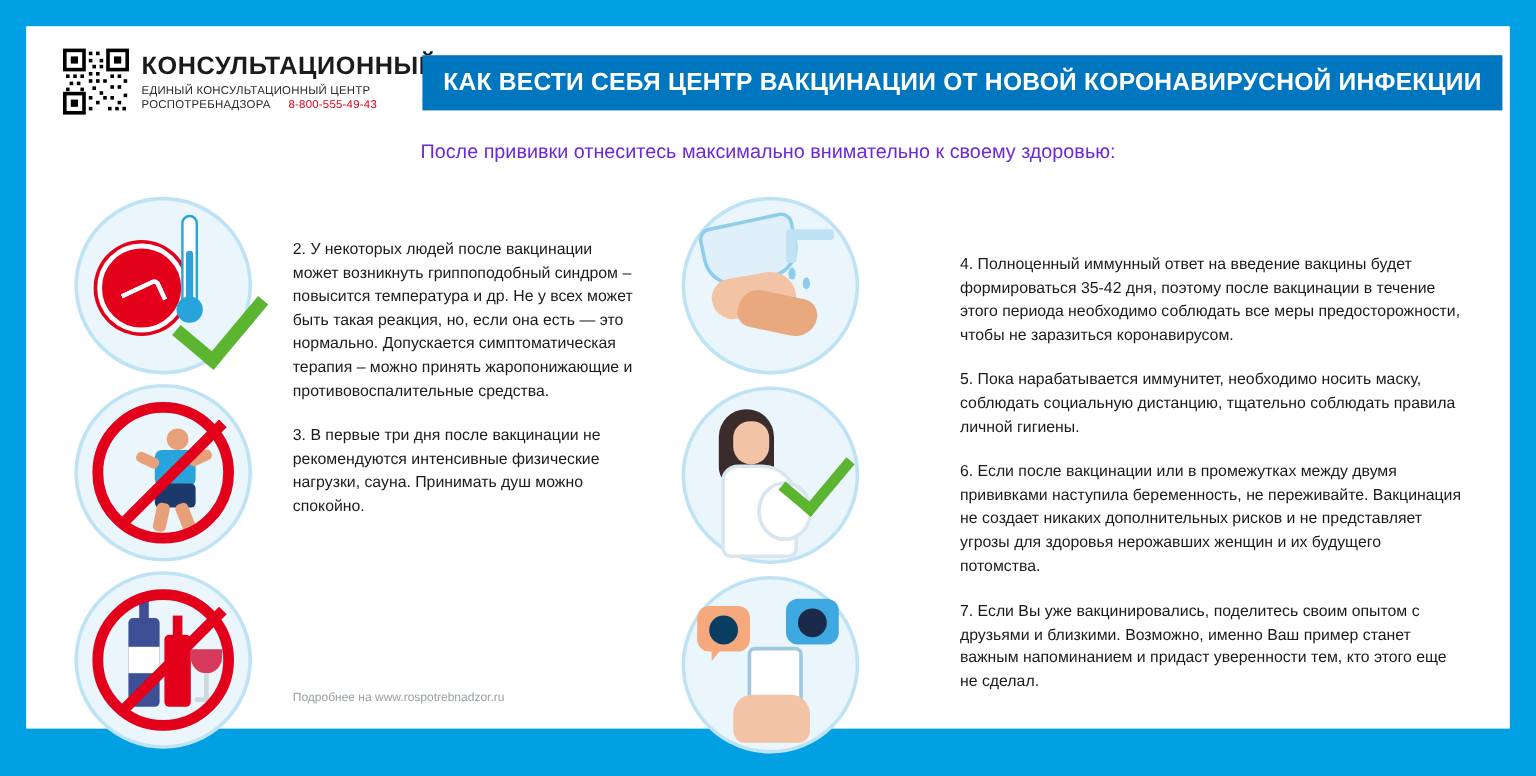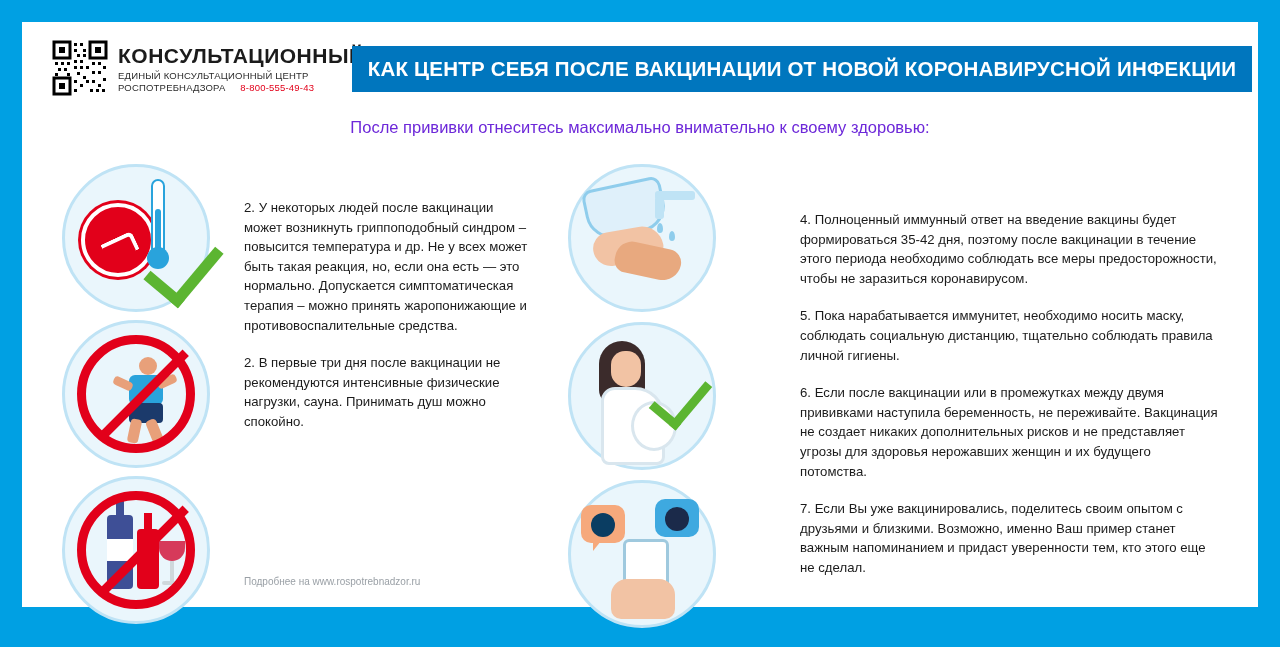--- a/index.html
+++ b/index.html
@@ -423,21 +423,21 @@
         <div class="brand-sub">
           <div>ЕДИНЫЙ КОНСУЛЬТАЦИОННЫЙ ЦЕНТР</div>
           <div>
             <span>РОСПОТРЕБНАДЗОРА</span>
             <span class="phone">8-800-555-49-43</span>
           </div>
         </div>
       </div>
 
       <div class="title-bar">
-        <div class="title-text">КАК ЦЕНТР СЕБЯ ПОСЛЕ ВАКЦИНАЦИИ ОТ НОВОЙ КОРОНАВИРУСНОЙ ИНФЕКЦИИ</div>
+        <div class="title-text">КАК ВЕСТИ СЕБЯ ЦЕНТР ВАКЦИНАЦИИ ОТ НОВОЙ КОРОНАВИРУСНОЙ ИНФЕКЦИИ</div>
       </div>
     </div>
 
     <div class="subtitle">После прививки отнеситесь максимально внимательно к своему здоровью:</div>
 
     <div class="content">
 
       <div class="col-icons">
         <div class="circle">
           <div class="thermo-wrap">
@@ -473,21 +473,21 @@
               <div class="stem"></div>
               <div class="foot"></div>
             </div>
           </div>
           <div class="ban"></div>
         </div>
       </div>
 
       <div class="col-text-left">
         <p>2. У некоторых людей после вакцинации может возникнуть гриппоподобный синдром – повысится температура и др. Не у всех может быть такая реакция, но, если она есть — это нормально. Допускается симптоматическая терапия – можно принять жаропонижающие и противовоспалительные средства.</p>
-        <p>2. В первые три дня после вакцинации не рекомендуются интенсивные физические нагрузки, сауна. Принимать душ можно спокойно.</p>
+        <p>3. В первые три дня после вакцинации не рекомендуются интенсивные физические нагрузки, сауна. Принимать душ можно спокойно.</p>
       </div>
       <div class="source-note">Подробнее на www.rospotrebnadzor.ru</div>
 
       <div class="col-mid">
         <div class="circle">
           <div class="hands">
             <div class="mask"></div>
             <div class="tap-pipe"></div>
             <div class="tap-down"></div>
             <div class="drop1"></div>

